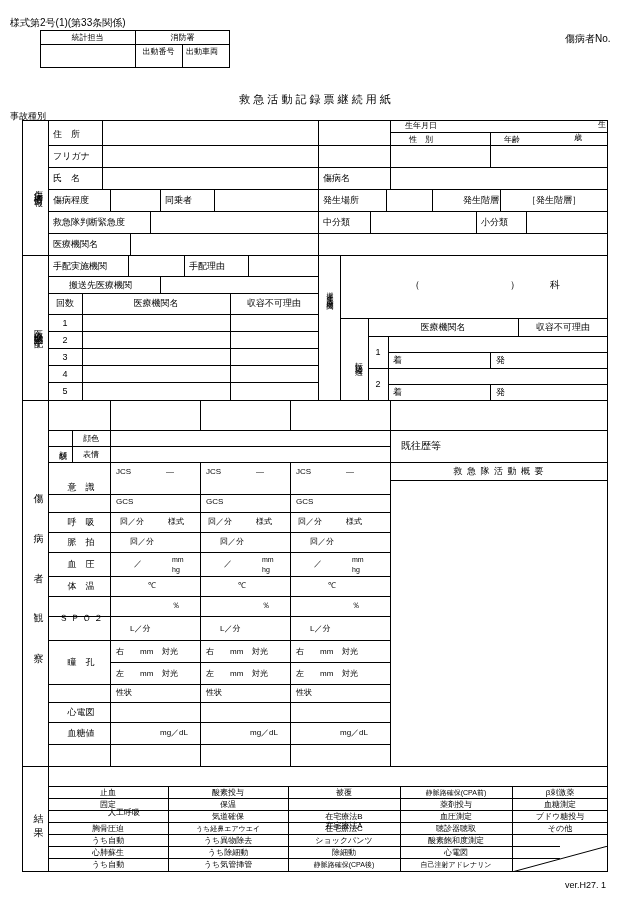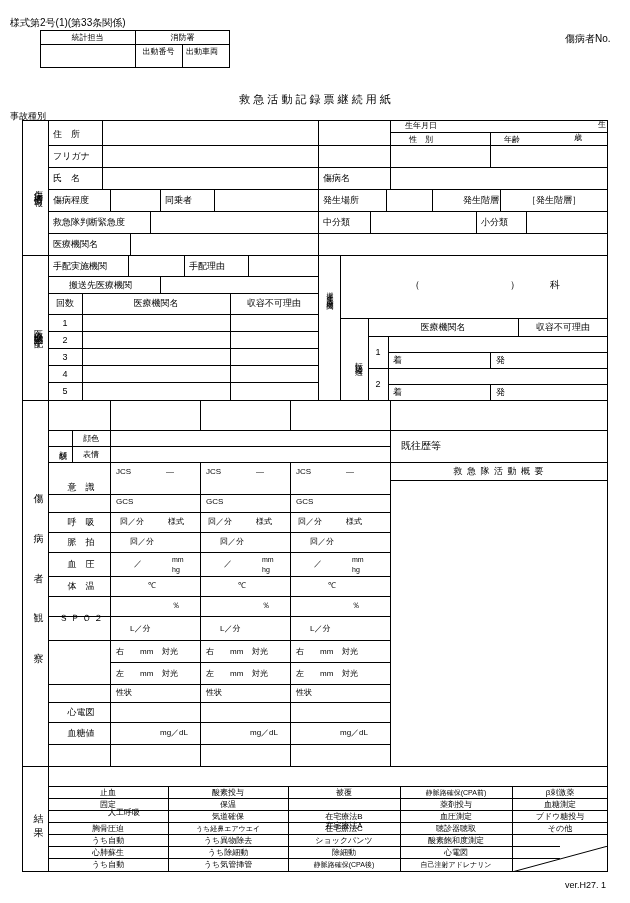--- a/index.html
+++ b/index.html
@@ -275,20 +275,21 @@
   <div class="lbl t9 ctr" style="left:52px; top:596px; width:58px; height:44px;">Ｓ Ｐ Ｏ ２</div>
   <div class="lbl t8" style="left:172px; top:602px;">％</div>
   <div class="lbl t8" style="left:262px; top:602px;">％</div>
   <div class="lbl t8" style="left:352px; top:602px;">％</div>
   <div class="lbl t8" style="left:130px; top:625px;">L／分</div>
   <div class="lbl t8" style="left:220px; top:625px;">L／分</div>
   <div class="lbl t8" style="left:310px; top:625px;">L／分</div>
 
   <div class="hline" style="left:110px; top:662px; width:280px;"></div>
   <div class="hline" style="left:48px; top:684px; width:342px;"></div>
+  <div class="lbl t9 ctr" style="left:52px; top:640px; width:58px; height:44px;">瞳　孔</div>
   <div class="lbl t8" style="left:116px; top:648px;">右</div>
   <div class="lbl t8" style="left:140px; top:648px;">mm</div>
   <div class="lbl t8" style="left:162px; top:648px;">対光</div>
   <div class="lbl t8" style="left:116px; top:670px;">左</div>
   <div class="lbl t8" style="left:140px; top:670px;">mm</div>
   <div class="lbl t8" style="left:162px; top:670px;">対光</div>
 
   <div class="lbl t8" style="left:206px; top:648px;">右</div>
   <div class="lbl t8" style="left:230px; top:648px;">mm</div>
   <div class="lbl t8" style="left:252px; top:648px;">対光</div>

